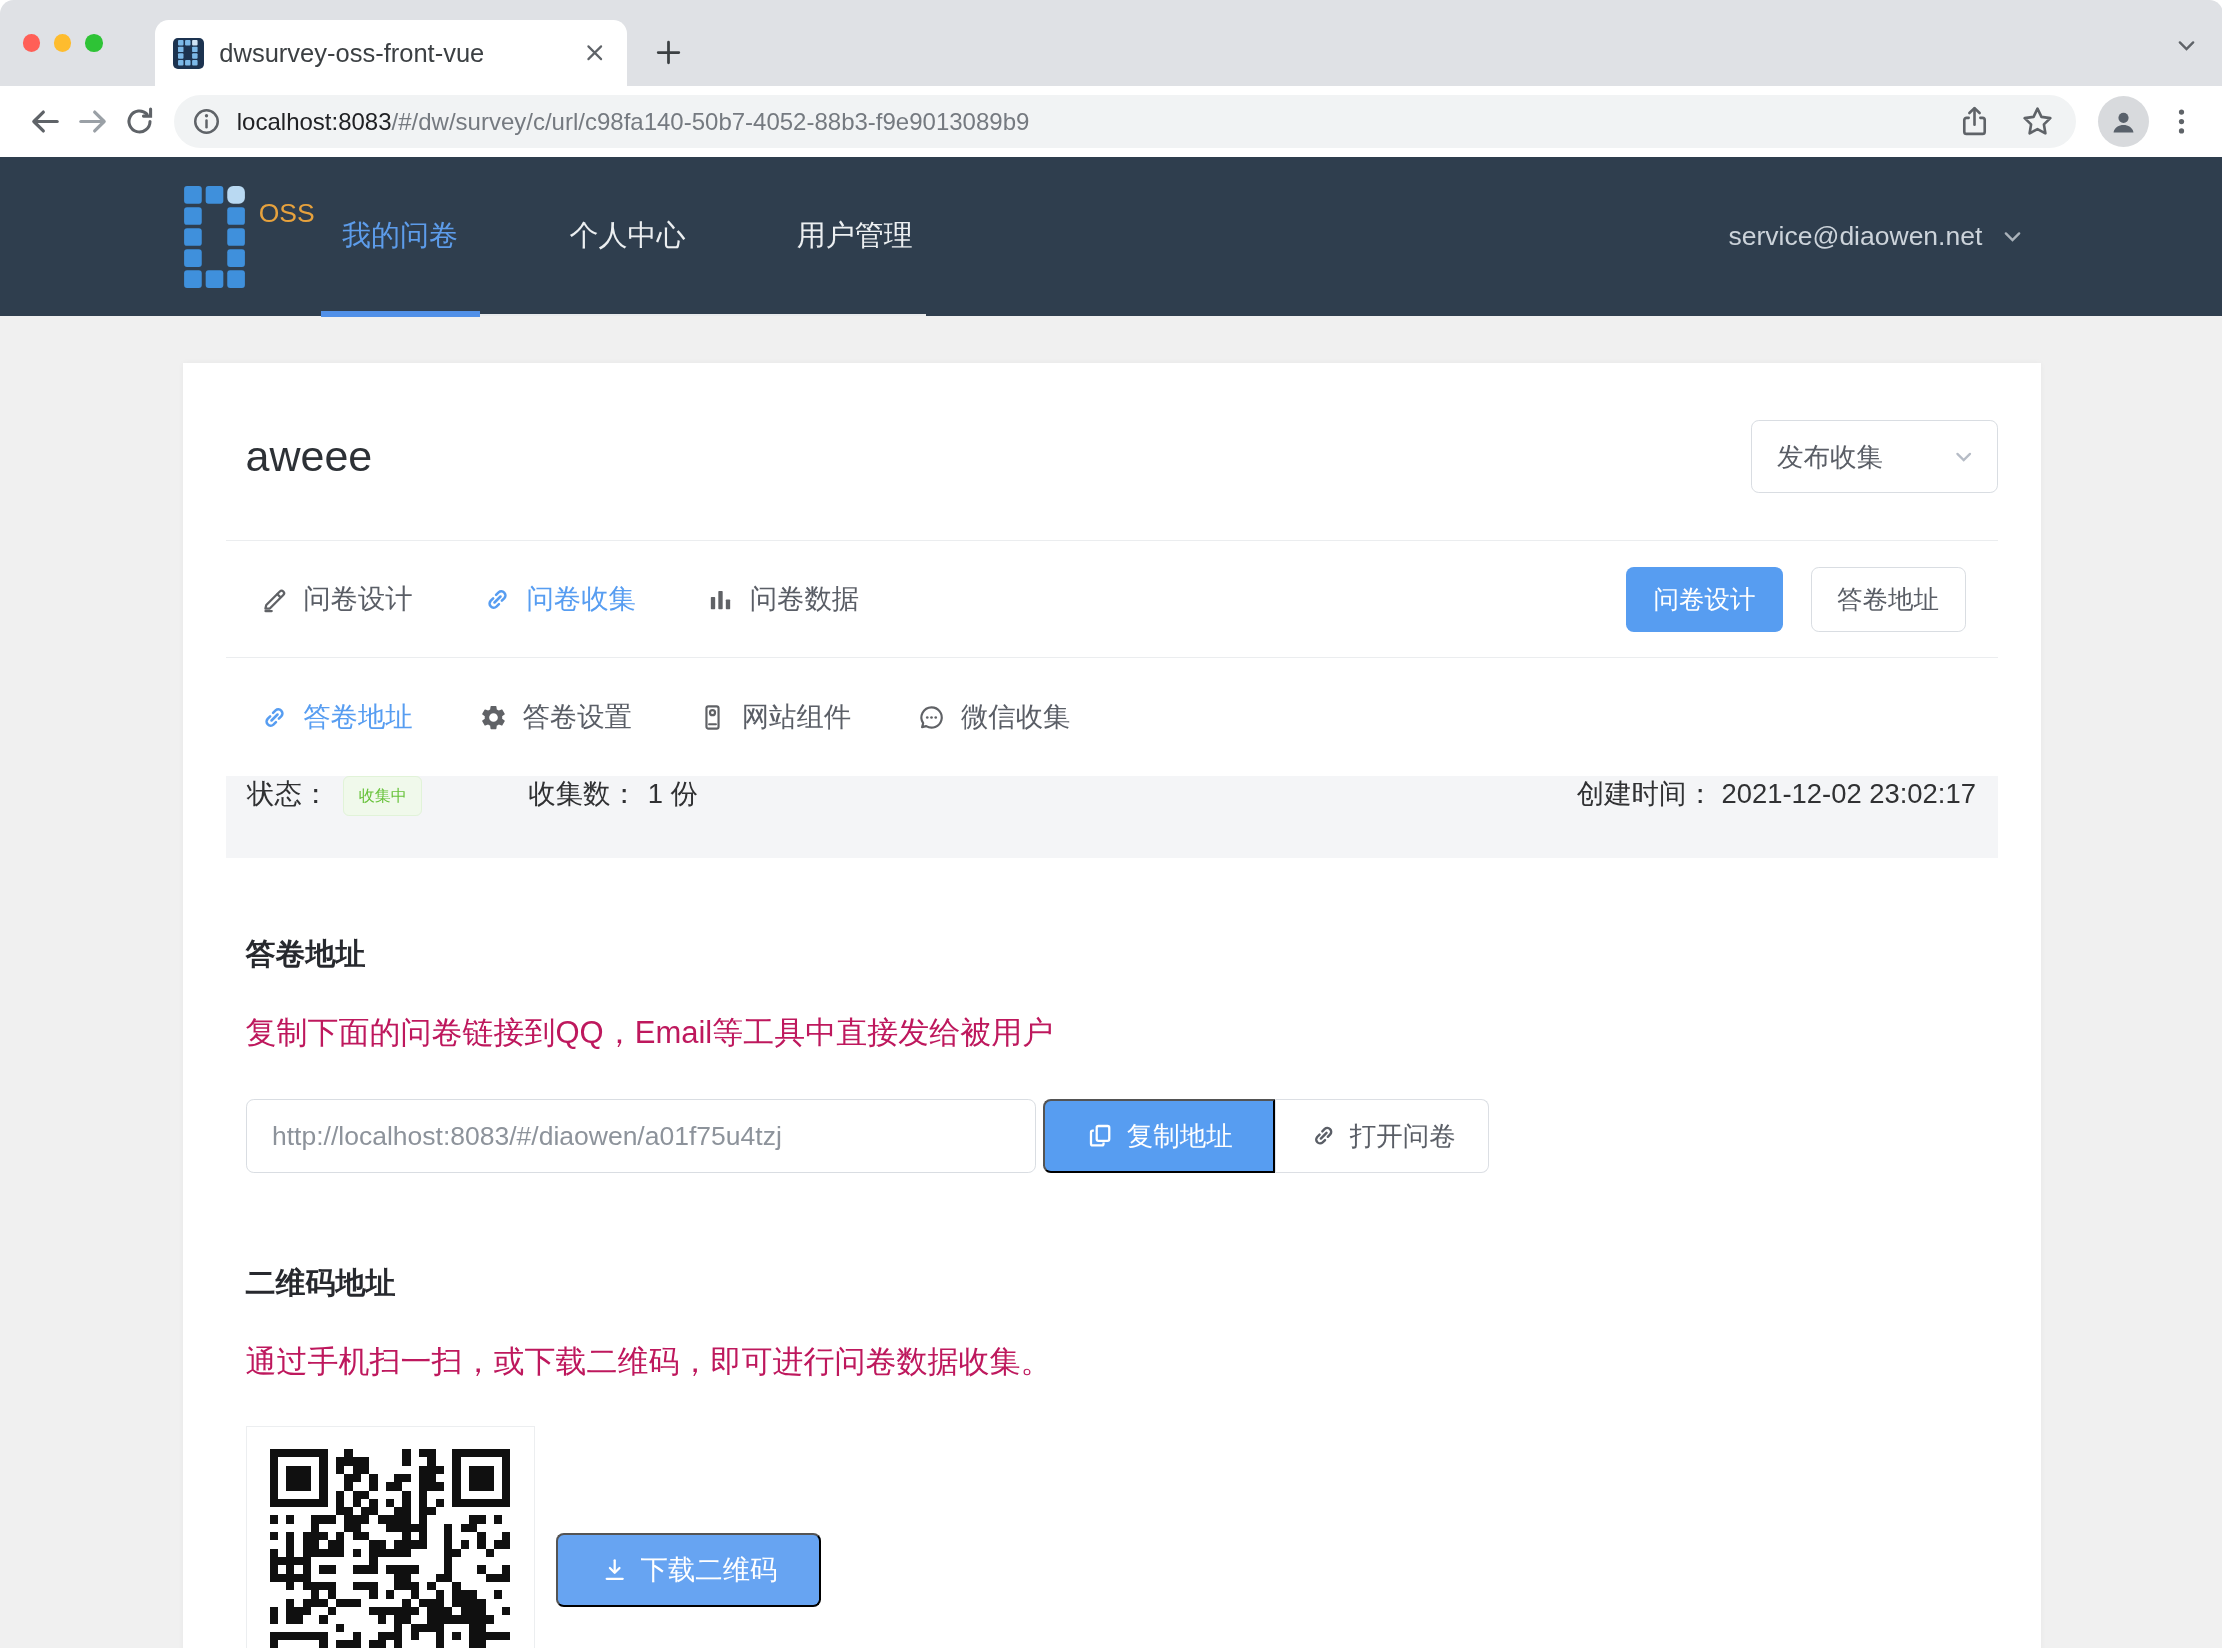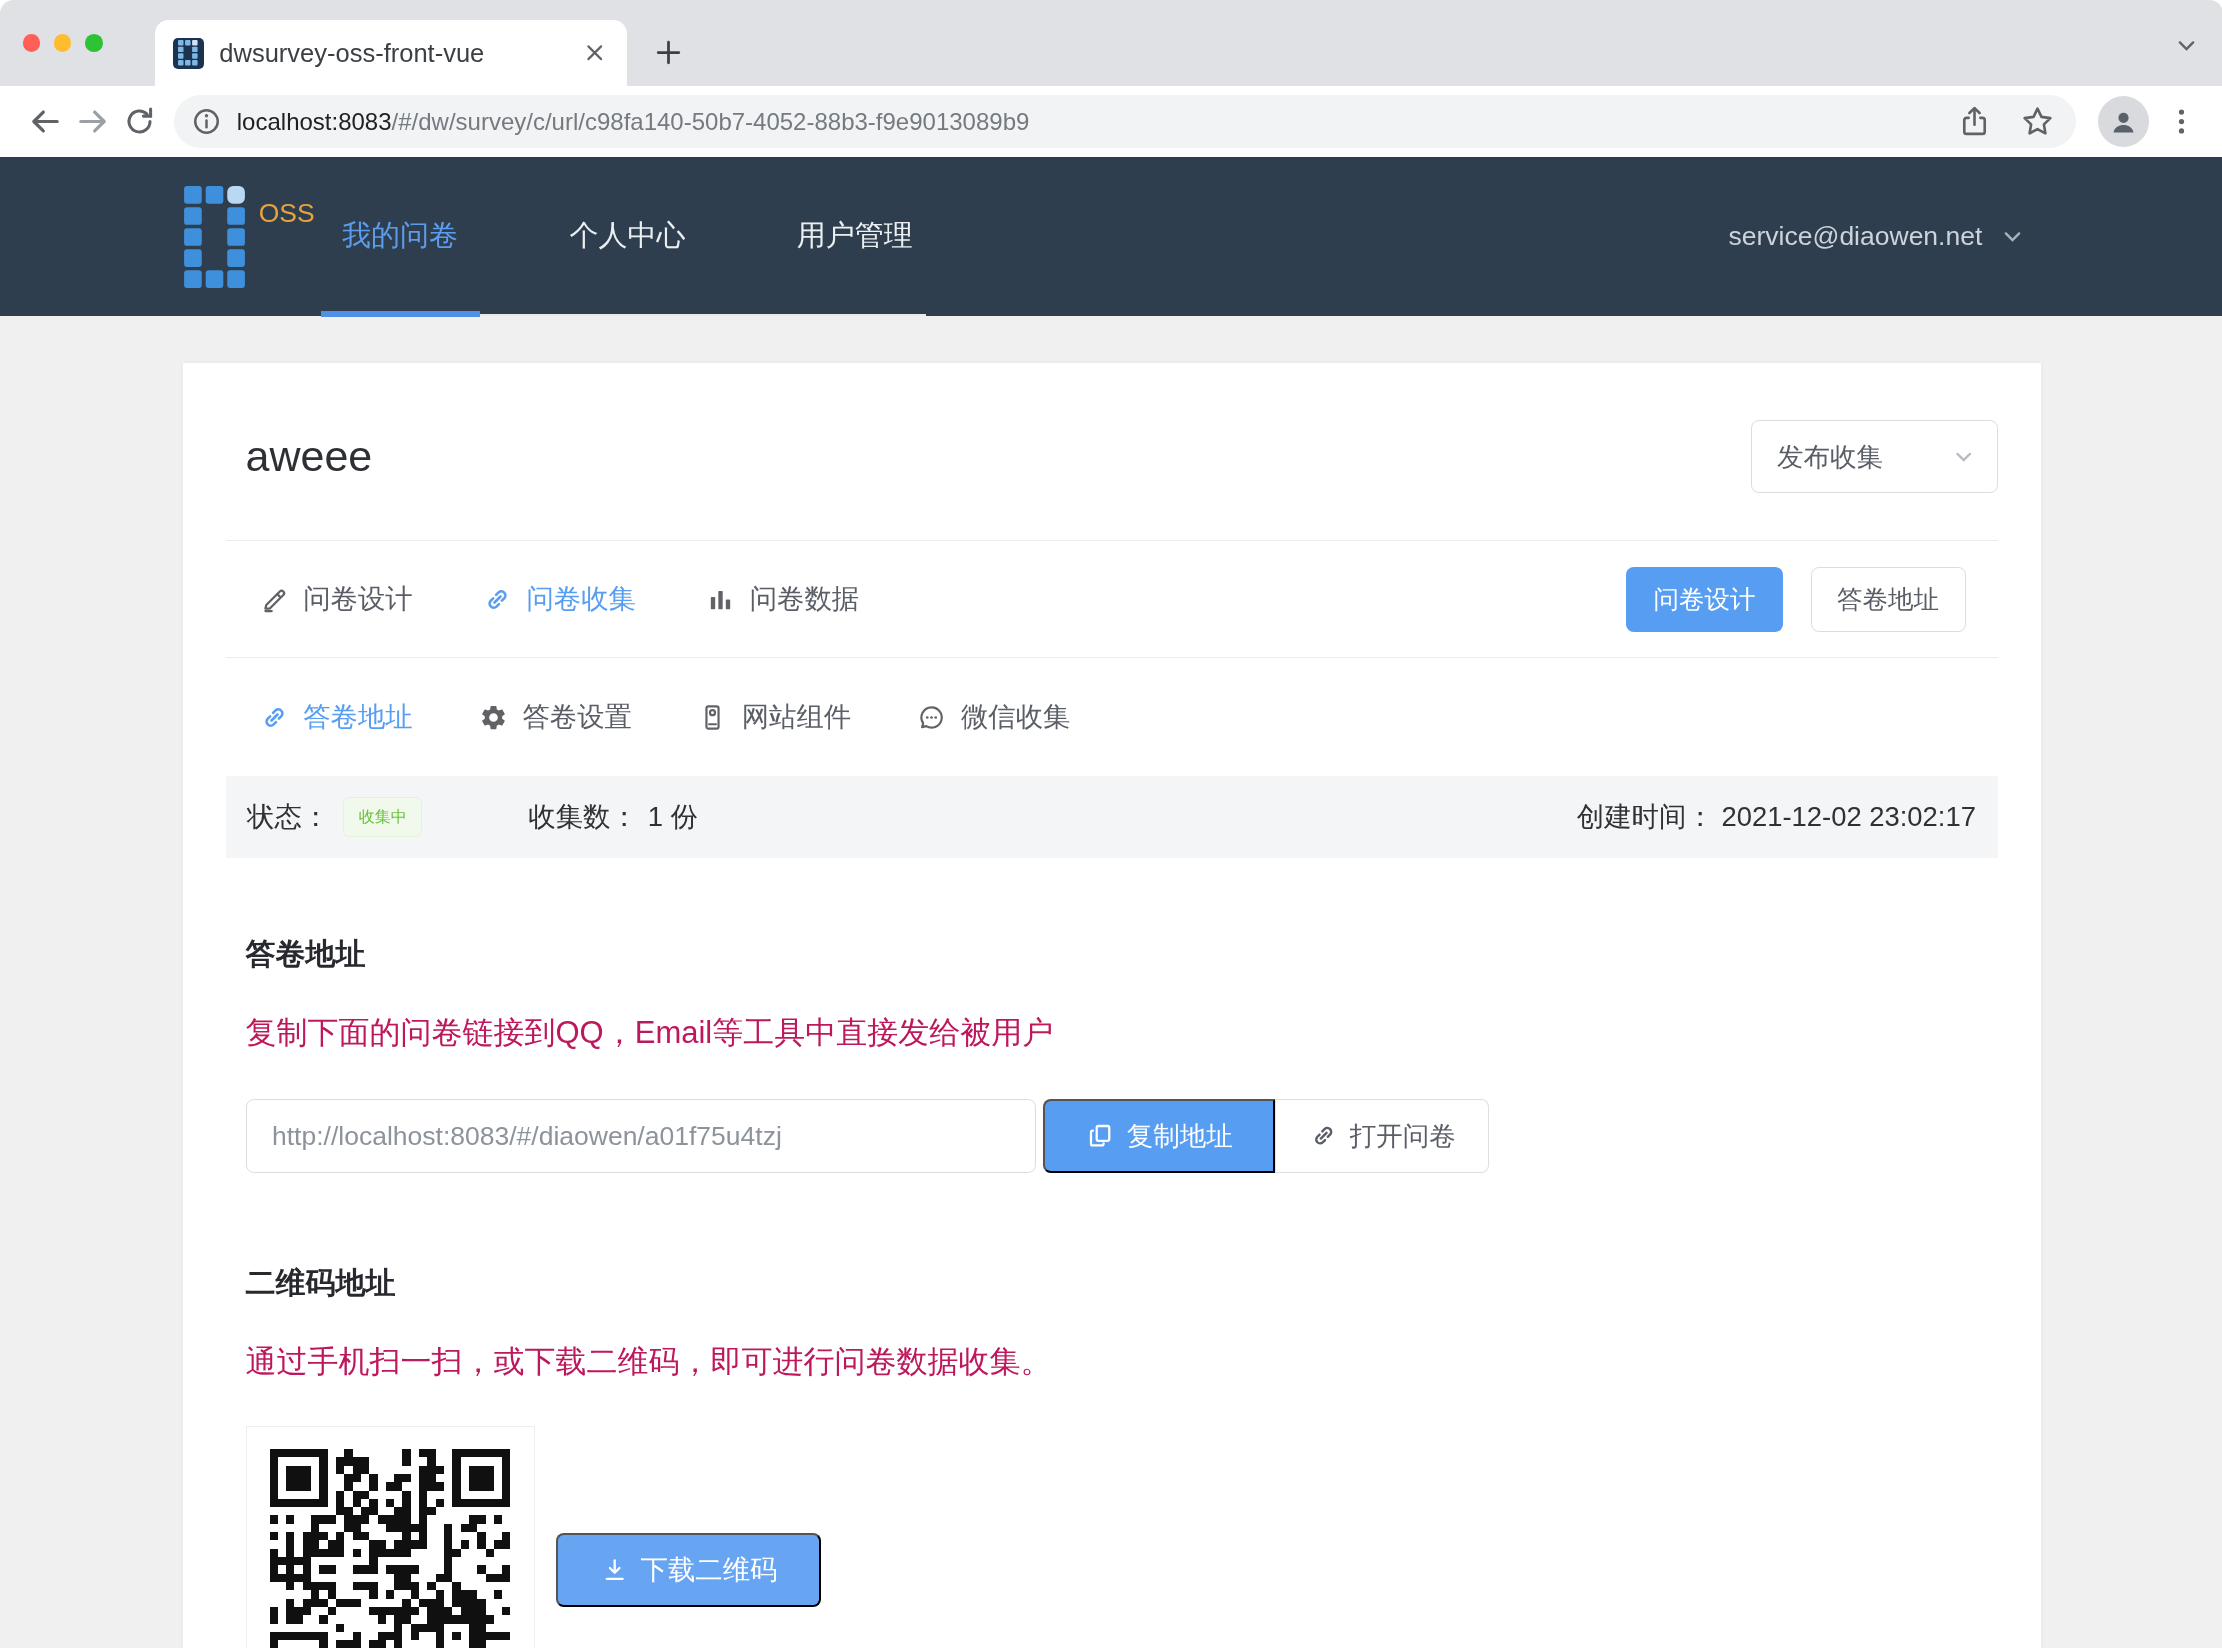--- a/index.html
+++ b/index.html
@@ -67,21 +67,21 @@
   .tab-item .t-ic { width:31px; height:31px; margin-right:13.7px; display:grid; place-items:center; color:#606266; }
   .tab-item .t-ic svg { width:29px; height:29px; }
   .tab-item.active { color:#579df1; }
   .tab-item.active .t-ic { color:#579df1; }
 
   .actions { margin-left:auto; display:flex; gap:27.4px; }
   .btn { height:65px; border-radius:7.8px; font-size:25.5px; display:flex; align-items:center; justify-content:center; cursor:pointer; white-space:nowrap; }
   .btn-primary { width:157px; background:#579df1; color:#fff; border:none; }
   .btn-plain { width:155px; background:#fff; border:1px solid #d9dde2; color:#5a5e66; }
 
-  .status-bar { height:82px; margin:0 43px; background:#f4f5f7; display:flex; align-items:center; padding:0 21.6px; font-size:27.4px; color:#303133; }
+  .status-bar { height:82px; margin:0 43px; background:#f4f5f7; display:flex; align-items:flex-start; padding:0 21.6px; font-size:27.4px; color:#303133; }
   .badge { margin-left:13.7px; background:#f0f9eb; border:1px solid #e1f3d8; color:#67c23a; font-size:16px; line-height:1; padding:10.8px 14.7px; border-radius:5.9px; }
   .count-group { margin-left:106px; display:flex; align-items:center; }
   .count-value { margin-left:9.8px; }
   .created-group { margin-left:auto; display:flex; align-items:center; }
   .created-value { margin-left:7.8px; }
 
   .section { padding:0 63px; }
   .answer-section { margin-top:76px; }
   .qr-section { margin-top:90px; }
   .section-heading { font-size:30px; font-weight:700; color:#27292e; }

